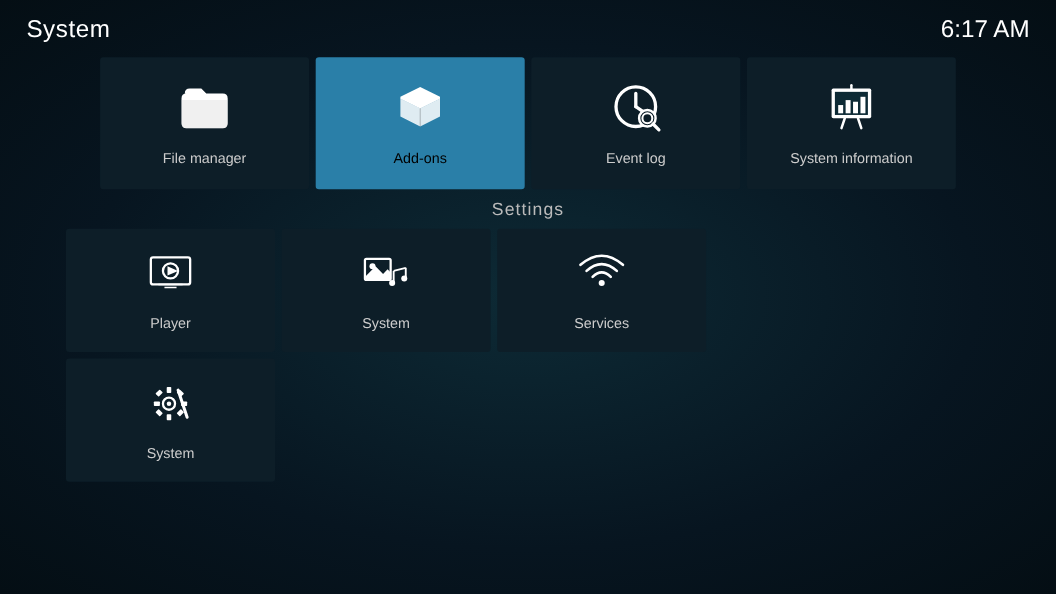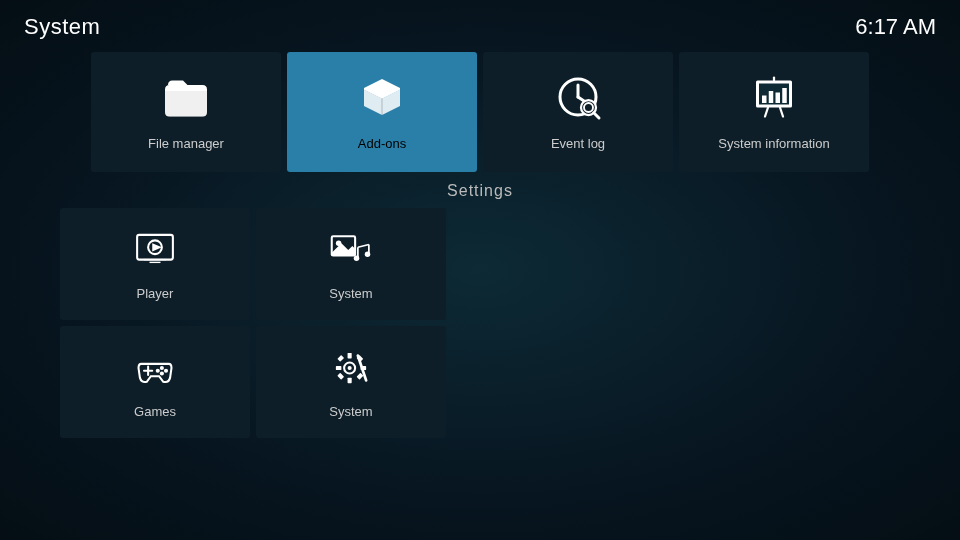--- a/index.html
+++ b/index.html
@@ -247,42 +247,37 @@
           <line x1="42" y1="28" x2="42" y2="44" stroke="white" stroke-width="2.5"></line>
           <line x1="58" y1="24" x2="58" y2="38" stroke="white" stroke-width="2.5"></line>
           <circle cx="40" cy="44" r="4" fill="white"></circle>
           <circle cx="56" cy="38" r="4" fill="white"></circle>
         </svg>
       </div>
       <span class="item-label">System</span>
     </div>
 
 
-
-  </div>
-
-  <div class="grid-row">
-
     <div class="grid-item">
       <div class="icon-area">
         <svg viewBox="0 0 64 64">
 
-          <path d="M12 26 Q8 26 8 32 L10 46 Q12 54 20 52 L26 44 L38 44 L44 52 Q52 54 54 46 L56 32 Q56 26 52 26 Z" fill="none" stroke="white" stroke-width="3"></path>
-
-          <line x1="16" y1="36" x2="28" y2="36" stroke="white" stroke-width="3" stroke-linecap="round"></line>
-          <line x1="22" y1="30" x2="22" y2="42" stroke="white" stroke-width="3" stroke-linecap="round"></line>
-
-          <circle cx="42" cy="32" r="3" fill="white"></circle>
-          <circle cx="48" cy="36" r="3" fill="white"></circle>
-          <circle cx="42" cy="40" r="3" fill="white"></circle>
-          <circle cx="36" cy="36" r="3" fill="white"></circle>
+          <circle cx="32" cy="44" r="4" fill="white"></circle>
+          <path d="M20 36 Q32 24 44 36" fill="none" stroke="white" stroke-width="3.5" stroke-linecap="round"></path>
+          <path d="M12 28 Q32 10 52 28" fill="none" stroke="white" stroke-width="3.5" stroke-linecap="round"></path>
+          <path d="M4 20 Q32 -4 60 20" fill="none" stroke="white" stroke-width="3.5" stroke-linecap="round"></path>
         </svg>
       </div>
-      <span class="item-label">Games</span>
-    </div>
+      <span class="item-label">Services</span>
+    </div>
+
+  </div>
+
+  <div class="grid-row">
+
 
 
 
     <div class="grid-item">
       <div class="icon-area">
         <svg viewBox="0 0 64 64">
 
           <circle cx="30" cy="32" r="8" fill="none" stroke="white" stroke-width="3"></circle>
           <circle cx="30" cy="32" r="3" fill="white"></circle>
 

